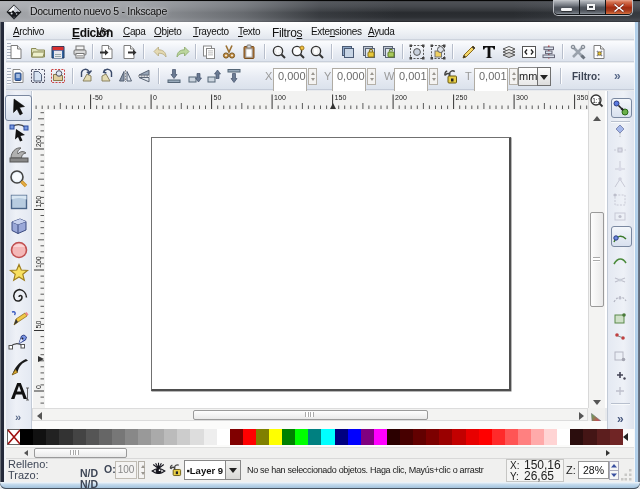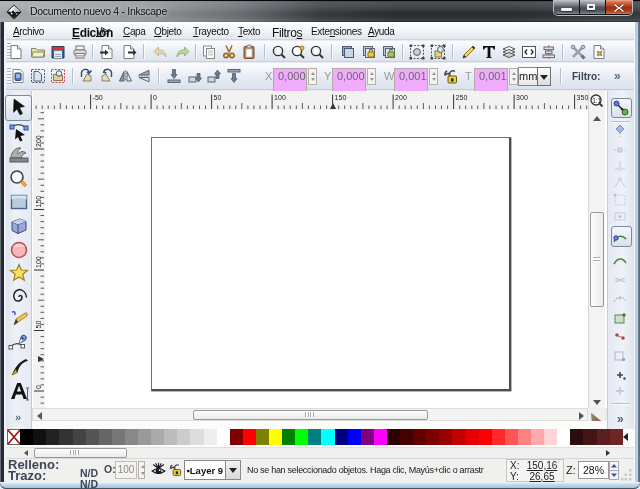--- a/index.html
+++ b/index.html
@@ -1,19 +1,19 @@
 <!DOCTYPE html>
 <html><head><meta charset="utf-8"><style>
 *{margin:0;padding:0;box-sizing:border-box;}
 html,body{width:640px;height:489px;overflow:hidden;}
 body{font-family:"Liberation Sans",sans-serif;position:relative;background:#1c2027;}
 .abs{position:absolute;}
 .sep1{position:absolute;top:44px;height:15px;width:1px;background:#b7becb;box-shadow:1px 0 0 #fdfdfe;}
 .sep2{position:absolute;top:68px;height:16px;width:1px;background:#b7becb;box-shadow:1px 0 0 #fdfdfe;}
-.fld{position:absolute;height:29px;background:#f0abfc;border:1px solid #b0aca4;color:#6a6a6a;font-size:11px;line-height:15px;padding-left:4px;}
+.fld{position:absolute;height:29px;background:#ffffff;border:1px solid #b0aca4;color:#6a6a6a;font-size:11px;line-height:15px;padding-left:4px;}
 .spin{position:absolute;width:9px;height:17px;background:#f4f3f2;border:1px solid #b4b0a8;}
 .spin:before{content:"";position:absolute;left:2px;top:3px;border-left:2.5px solid transparent;border-right:2.5px solid transparent;border-bottom:3px solid #9a9690;}
 .spin:after{content:"";position:absolute;left:2px;bottom:3px;border-left:2.5px solid transparent;border-right:2.5px solid transparent;border-top:3px solid #9a9690;}
 .glbl{position:absolute;color:#9a9a9a;font-size:11px;}
 .menu u{text-decoration:underline;text-underline-offset:1px;}
 </style></head><body>
 <div class="abs" style="left:0;top:0;width:640px;height:489px;background:#e8eaed;"></div>
 <div class="abs" style="left:0;top:0;width:640px;height:22px;
 background:linear-gradient(180deg,#101114 0%,#4e5156 8%,#46494e 28%,#35383c 48%,#282b2f 58%,#2c2f33 78%,#3c3f44 92%,#23252a 100%);"></div>
 <div class="abs" style="left:0;top:0;width:640px;height:22px;
@@ -23,21 +23,21 @@
 <div class="abs" style="left:634px;top:22px;width:6px;height:461px;background:linear-gradient(90deg,#f2f5f9 0,#f6f8fa 1px,#aecde9 1px,#b8d4ec 4.5px,#6b7687 4.5px,#5d6877 6px);"></div>
 <div class="abs" style="left:0;top:482px;width:640px;height:7px;background:linear-gradient(180deg,#f4f7fa,#c3daed 35%,#a6c4dd 80%,#5e7183);border-radius:0 0 6px 6px;box-shadow:inset 0 -1px 0 #47525f;"></div>
 <svg class="abs" style="left:6px;top:4px" width="16" height="16" viewBox="0 0 16 16">
 <polygon points="8,0.5 15.5,8 8,15.5 0.5,8" fill="#16181c"></polygon>
 <polygon points="8,1.5 14.3,7.8 11,7.2 9.3,8.6 7,6.2 5.2,8 2,7.6" fill="#fafbfc"></polygon>
 <polygon points="8,1.5 14.3,7.8 11,7.2 9.3,8.6 8,7.2" fill="#c7ccd4"></polygon>
 <circle cx="5.6" cy="9.6" r="1" fill="#dde0e5"></circle>
     <circle cx="10.6" cy="10" r="0.8" fill="#d0d4da"></circle>
 <polygon points="8,15.5 6.6,12.4 9.6,12.4" fill="#3a3d44"></polygon>
   </svg>
-<div class="abs" style="left:30px;top:5px;font-size:10.5px;letter-spacing:-0.3px;color:#0c0c0c;text-shadow:0 0 3px rgba(255,255,255,.75),0 0 6px rgba(255,255,255,.5);">Documento nuevo 4 - Inkscape</div>
+<div class="abs" style="left:30px;top:5px;font-size:10.5px;letter-spacing:-0.3px;color:#0c0c0c;text-shadow:0 0 3px rgba(255,255,255,.75),0 0 6px rgba(255,255,255,.5);">Documento nuevo 5 - Inkscape</div>
 <div class="abs" style="left:553px;top:0;width:80px;height:16px;">
 <div class="abs" style="left:0;top:0;width:80px;height:16px;border:1px solid #babdc2;border-top:none;border-radius:0 0 5px 5px;background:#14171b;"></div>
 <div class="abs" style="left:1px;top:0;width:78px;height:14px;border-radius:0 0 4px 4px;background:linear-gradient(180deg,#c6c9cd 0%,#a8acb2 12%,#70757d 40%,#50555d 52%,#4a4f57 70%,#676d75 90%,#8a9199 100%);"></div>
 <div class="abs" style="left:26px;top:0;width:1px;height:14px;background:#101316;"></div>
 <div class="abs" style="left:52px;top:0;width:1px;height:14px;background:#101316;"></div>
 <div class="abs" style="left:53px;top:0;width:26px;height:14px;border-radius:0 0 4px 0;background:linear-gradient(180deg,#eca68e 0%,#d3714f 15%,#b53a1c 45%,#9e2c10 55%,#a93b1c 75%,#c65c30 92%,#d8784a 100%);"></div>
 <div class="abs" style="left:8px;top:8px;width:11px;height:3px;background:#f4f5f6;border-radius:1px;box-shadow:0 1px 1px rgba(0,0,0,.55);"></div>
 <div class="abs" style="left:34px;top:4px;width:8px;height:6px;border:2px solid #f4f5f6;box-shadow:0 1px 1px rgba(0,0,0,.45),inset 0 1px 1px rgba(0,0,0,.45);"></div>
 <svg class="abs" style="left:60px;top:2.5px" width="12" height="10" viewBox="0 0 12 10">
       <path d="M2 0.5 L6 4 L10 0.5 L11.5 2 L7.7 5 L11.5 8 L10 9.5 L6 6 L2 9.5 L0.5 8 L4.3 5 L0.5 2 Z" fill="#fff" stroke="#6b180a" stroke-width="0.7"></path>
@@ -677,21 +677,21 @@
     <div class="abs" style="left:590.5px;top:8px;width:13.6px;height:16px;background:#5c1e1e;"></div>
     <div class="abs" style="left:603.6px;top:8px;width:13.6px;height:16px;background:#702525;"></div>
     <div class="abs" style="left:617px;top:12px;border-top:4px solid transparent;border-bottom:4px solid transparent;border-right:5px solid #222;"></div>
   </div>
 <div class="abs" style="left:6px;top:447px;width:628px;height:11px;background:#f0f0ef;border-top:1px solid #e0e0df;"></div>
 <div class="abs" style="left:24px;top:450px;border-top:3.5px solid transparent;border-bottom:3.5px solid transparent;border-right:4.5px solid #555;"></div>
 <div class="abs" style="left:606px;top:450px;border-top:3.5px solid transparent;border-bottom:3.5px solid transparent;border-left:4.5px solid #333;"></div>
 <div class="abs" style="left:34px;top:447.5px;width:93px;height:10px;background:linear-gradient(180deg,#fdfdfd,#e9e9e9);border:1px solid #9a9a9a;border-radius:2px;"></div>
 <div class="abs" style="left:70px;top:450px;width:9px;height:5px;background:repeating-linear-gradient(90deg,#aaa 0 1px,#fff 1px 2.6px);"></div>
 <div class="abs" style="left:6px;top:458px;width:628px;height:24px;background:#f0f0ef;border-top:1px solid #d8d8d8;"></div>
-<div class="abs" style="left:8px;top:459px;font-size:13px;font-weight:bold;color:#3e4656;line-height:11px;">Relleno:<br>Trazo:</div>
+<div class="abs" style="left:8px;top:459px;font-size:11px;font-weight:normal;color:#3e4656;line-height:11px;">Relleno:<br>Trazo:</div>
 <div class="abs" style="left:80px;top:459px;font-size:10.5px;font-weight:bold;color:#3e4656;line-height:11px;margin-top:9px;">N/D<br>N/D</div>
 <div class="abs" style="left:104px;top:463px;font-size:10.5px;font-weight:bold;color:#3e4656;">O:</div>
 <div class="abs" style="left:115px;top:461px;width:22px;height:18px;background:#f4f3f2;border:1px solid #c0bcb4;font-size:10px;color:#888;text-align:center;line-height:16px;">100</div>
 <div class="spin" style="left:137.5px;top:461px;height:18px;width:7px;"></div>
 <svg class="abs" style="left:151px;top:462px" width="15" height="15" viewBox="0 0 15 15">
 <path d="M7.5 6.5 L2.2 2.5 M7.5 6.2 L4.6 1.2 M7.5 6 L7.5 0.8 M7.5 6.2 L10.4 1.2 M7.5 6.5 L12.8 2.5" stroke="#16161e" stroke-width="1.1"></path>
 <path d="M1.2 9 Q7.5 4.2 13.8 9 Q7.5 13.8 1.2 9 Z" fill="#fff" stroke="#16161e" stroke-width="1.2"></path>
 <circle cx="7.5" cy="9" r="2.9" fill="#16161e"></circle>
     <circle cx="8.6" cy="8.2" r="0.9" fill="#fff"></circle>
   </svg>
@@ -700,21 +700,21 @@
 <rect x="7.3" y="10" width="2.4" height="3" fill="#222"></rect>
 <path d="M6 8 V6 a3 3 0 0 1 4.5 -2.6 M1.8 7.2 a3 3 0 0 1 1.8 -4" fill="none" stroke="#444" stroke-width="1.4"></path>
 <path d="M6 8 V6 a3 3 0 0 0 -4 1.4" fill="none" stroke="#444" stroke-width="1.4"></path>
   </svg>
 <div class="abs" style="left:183.5px;top:460px;width:42.5px;height:20px;background:#fff;border:1px solid #888;font-size:9.5px;font-weight:bold;color:#111;line-height:19px;text-align:center;">▪Layer 9</div>
 <div class="abs" style="left:226px;top:460px;width:14.5px;height:20px;background:linear-gradient(180deg,#f2f2f1,#d8d8d6);border:1px solid #888;border-left:none;"></div>
 <div class="abs" style="left:229px;top:468px;border-left:4px solid transparent;border-right:4px solid transparent;border-top:5px solid #222;"></div>
 <div class="abs" style="left:247px;top:465px;width:257px;overflow:hidden;white-space:nowrap;font-size:9px;letter-spacing:-0.3px;color:#1a1a1a;">No se han seleccionado objetos. Haga clic, Mayús+clic o arrastr</div>
 <div class="abs" style="left:506px;top:458.5px;width:58px;height:23px;background:#f4f4f3;border:1px solid #c6c6c4;"></div>
 <div class="abs" style="left:510px;top:459.5px;font-size:10px;color:#222;line-height:11px;">X:<br>Y:</div>
-<div class="abs" style="left:524px;top:459.5px;width:36px;font-size:10px;color:#222;line-height:11px;text-align:center;text-decoration:underline;">150,16<br>26,65</div>
+<div class="abs" style="left:524px;top:459.5px;width:36px;font-size:12px;color:#222;line-height:11px;text-align:left;">150,16<br>26,65</div>
 <div class="abs" style="left:566px;top:464px;font-size:11px;color:#222;">Z:</div>
 <div class="abs" style="left:578px;top:461px;width:31px;height:18px;background:#fff;border:1px solid #999;font-size:10.5px;color:#111;text-align:center;line-height:17px;">28%</div>
 <svg class="abs" style="left:609px;top:461px" width="10" height="19" viewBox="0 0 10 19">
 <rect x="0.5" y="0.5" width="9" height="9" fill="#f6f6f6" stroke="#aab"></rect>
 <rect x="0.5" y="9.5" width="9" height="9" fill="#f6f6f6" stroke="#aab"></rect>
 <path d="M5 3 L8 6.5 H2 Z" fill="#3a50a0"></path>
     <path d="M5 16 L2 12.5 H8 Z" fill="#3a50a0"></path>
   </svg>
 <svg class="abs" style="left:621px;top:469px" width="12" height="12" viewBox="0 0 12 12">
 <g fill="#c8c8c6">

